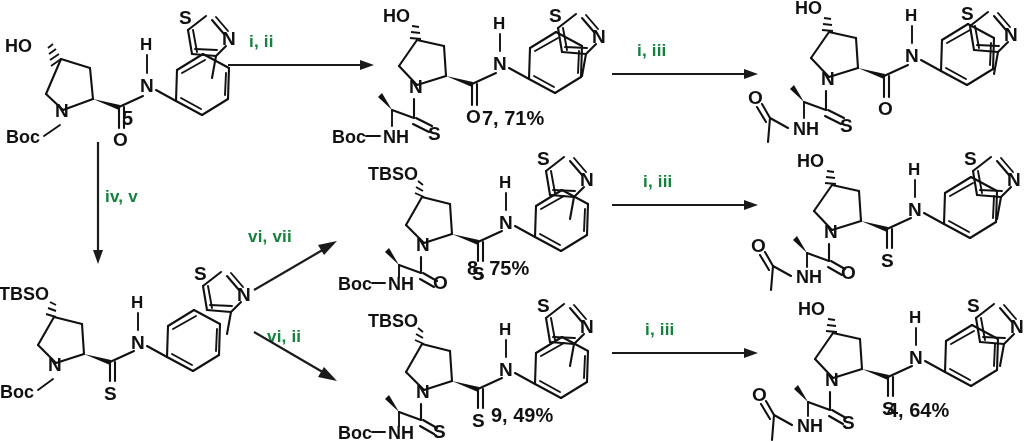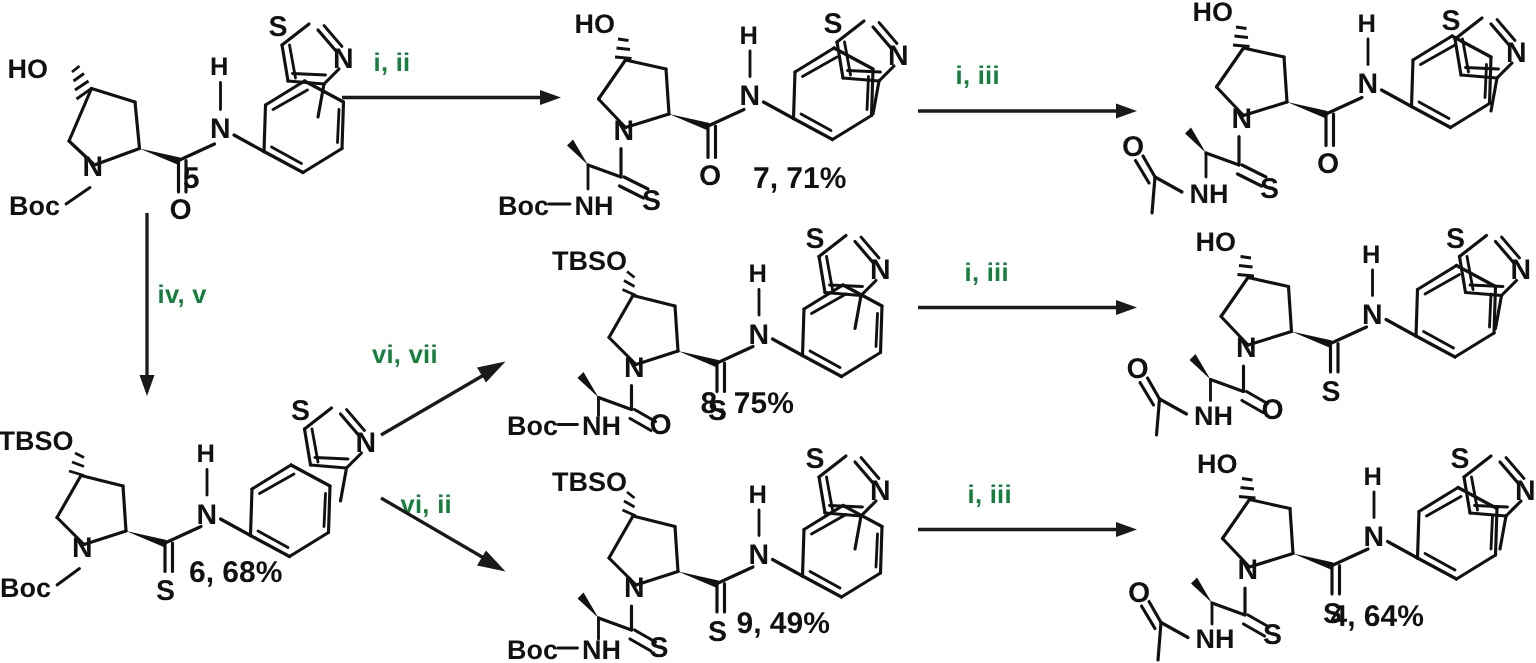--- a/index.html
+++ b/index.html
@@ -182,21 +182,21 @@
         <path class="bondthin" d="M66,23 L78,37"></path>
         <path class="bond" d="M76,52 L66,62"></path>
         <path class="bond" d="M66,62 L42,60"></path>
         <path class="bondthin" d="M67,56 L45,55"></path>
       </g>
       <text class="at" x="29" y="30">S</text>
       <text class="at" x="72" y="51">N</text>
       <path class="bond" d="M66,62 L62,84"></path>
     </svg>
   </div>
-  <div class="mol" style="left:500px;top:100px;">
+  <div class="mol" style="left:480px;top:100px;">
     <svg width="110" height="34" viewBox="0 0 110 34">
       <text class="cmpnum" x="2" y="25">7, 71%</text>
     </svg>
   </div>
 
   <div class="arrow-label" style="left:637px;top:41px;">i, iii</div>
   <div class="mol" style="left:612px;top:67px;">
     <svg width="150" height="14" viewBox="0 0 150 14">
       <path class="arrline" d="M0,7 L136,7"></path>
       <polygon class="arrhead" points="146,7 132,2 132,12"></polygon>
@@ -339,25 +339,20 @@
         <path class="bondthin" d="M66,23 L78,37"></path>
         <path class="bond" d="M76,52 L66,62"></path>
         <path class="bond" d="M66,62 L42,60"></path>
         <path class="bondthin" d="M67,56 L45,55"></path>
       </g>
       <text class="at" x="29" y="30">S</text>
       <text class="at" x="72" y="51">N</text>
       <path class="bond" d="M66,62 L62,84"></path>
     </svg>
   </div>
-  <div class="mol" style="left:124px;top:363px;">
-    <svg width="110" height="34" viewBox="0 0 110 34">
-      <text class="cmpnum" x="2" y="25">6, 68%</text>
-    </svg>
-  </div>
 
   <div class="arrow-label" style="left:248px;top:227px;">vi, vii</div>
   <div class="mol" style="left:252px;top:240px;">
     <svg width="90" height="52" viewBox="0 0 90 52">
       <path class="arrline" d="M2,50 L74,8"></path>
       <polygon class="arrhead" points="85,1 66,5 72,15"></polygon>
     </svg>
   </div>
 
   <div class="arrow-label" style="left:267px;top:327px;">vi, ii</div>

